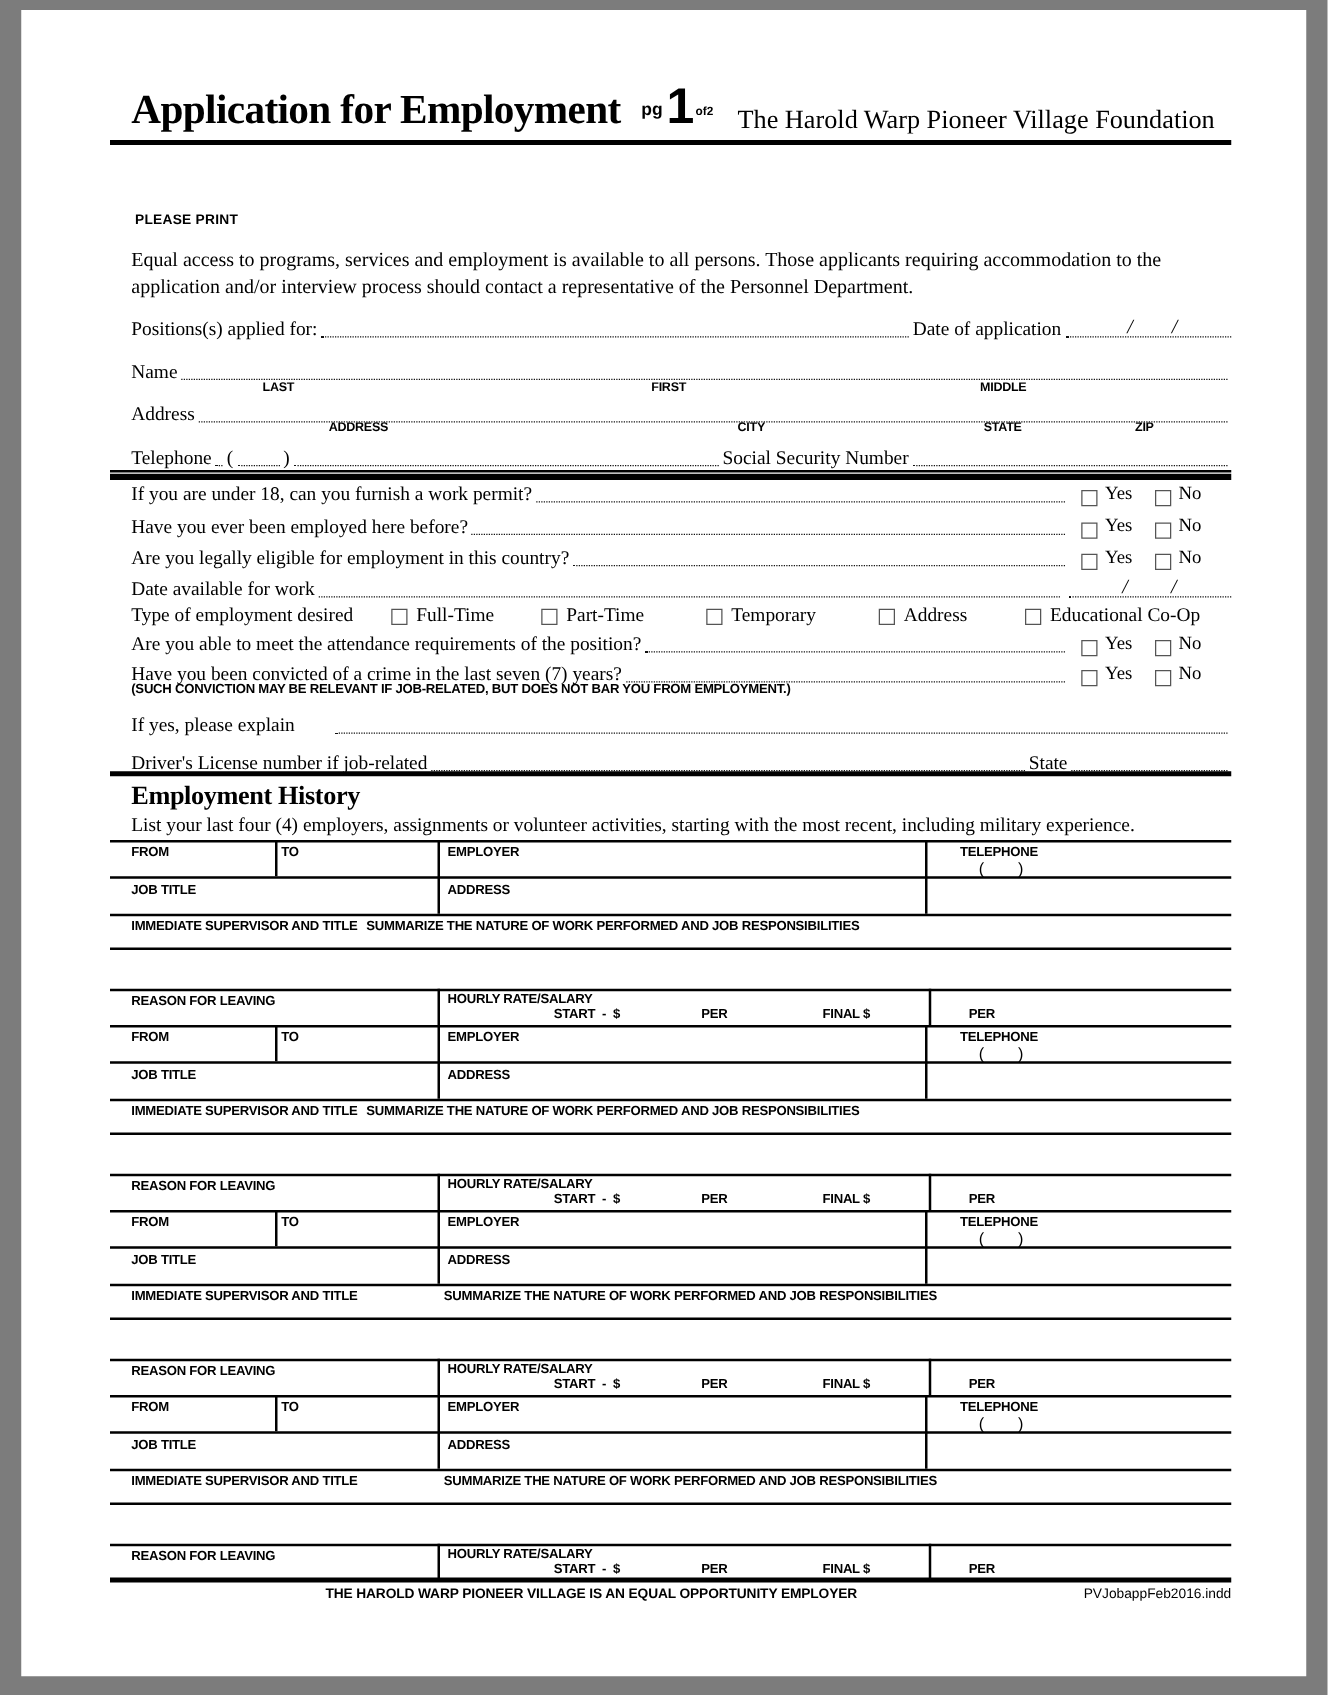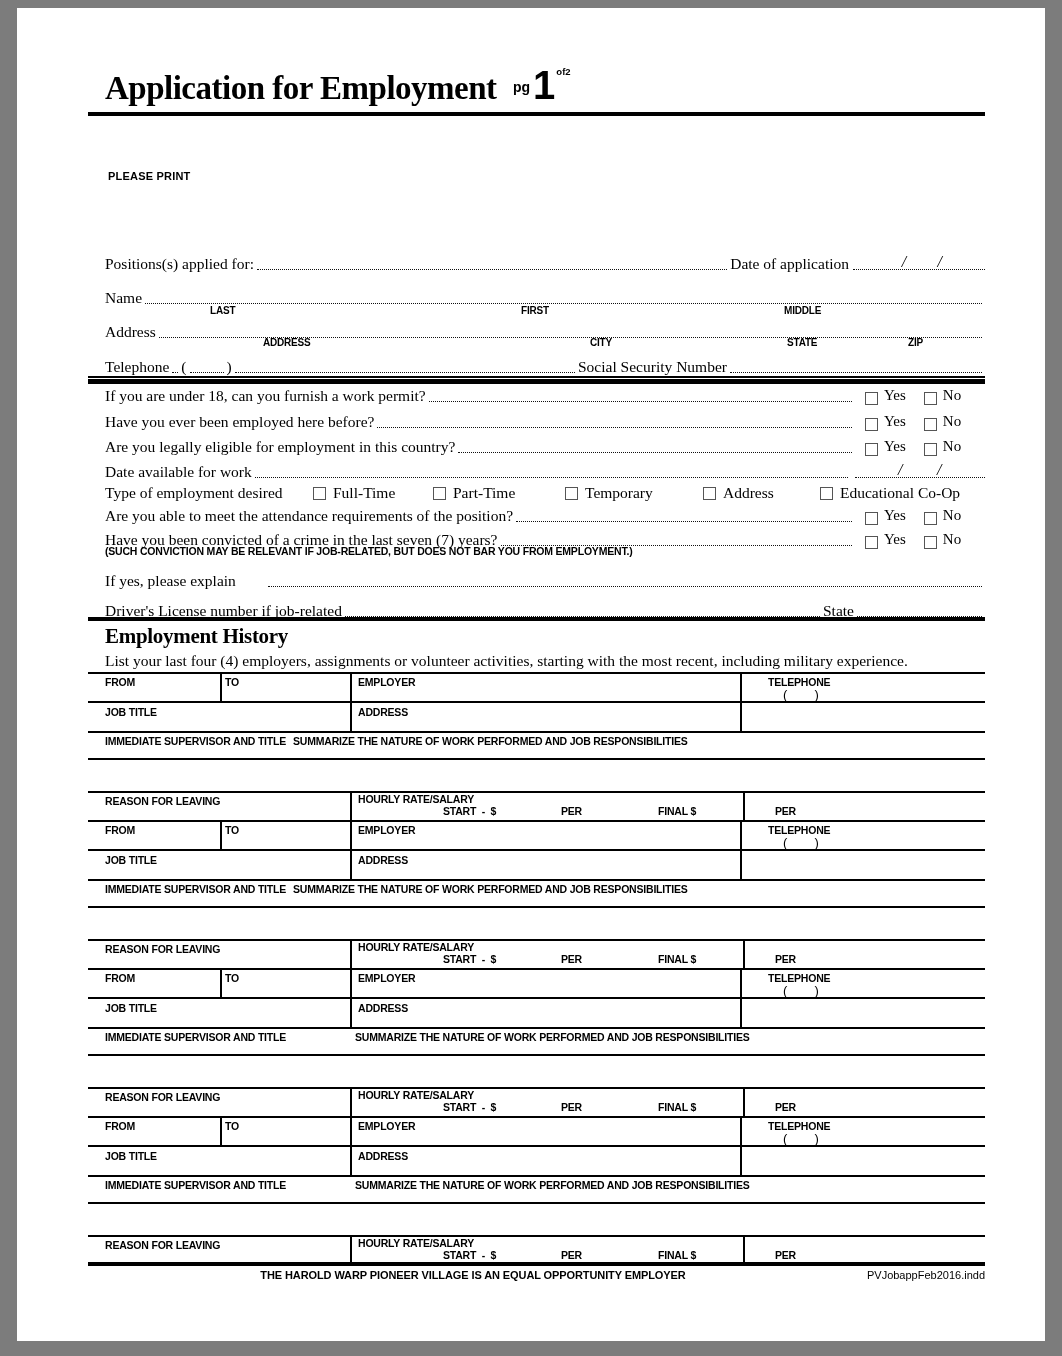--- a/index.html
+++ b/index.html
@@ -5,21 +5,21 @@
   html,body { margin:0; padding:0; }
   body { width:1062px; height:1356px; background:#7c7c7c; position:relative;
          font-family:"Liberation Serif",serif; color:#000; }
   .page { position:absolute; left:17px; top:8px; width:1028px; height:1333px; background:#ffffff; }
   .abs { position:absolute; }
   
   .title { left:88px; top:62px; font-size:33px; font-weight:bold; letter-spacing:-0.5px; }
   .pgwrap { left:496px; top:57px; display:flex; align-items:flex-start; }
   .pg-pre { font:bold 14px "Liberation Sans",sans-serif; margin-top:14px; }
   .pg-num { font:bold 40px "Liberation Sans",sans-serif; line-height:40px; margin:0 1px 0 3px; }
-  .pg-stack { display:flex; flex-direction:row; font:bold 9.5px "Liberation Sans",sans-serif; line-height:10px; margin-top:2px; }
+  .pg-stack { display:flex; flex-direction:row; font:bold 9.5px "Liberation Sans",sans-serif; line-height:10px; margin-top:20px; }
   .org { left:573px; top:75px; font-size:21px; }
   .rule-thick { position:absolute; left:71px; width:897px; background:#000; }
   
   .pp { left:91px; top:162px; font:bold 11px "Liberation Sans",sans-serif; letter-spacing:0.2px; }
   .para { left:88px; top:190px; width:882px; font-size:16px; line-height:21px; }
   .frow { position:absolute; left:88px; width:880px; display:flex; align-items:flex-end;
           font-size:15.5px; line-height:19px; white-space:nowrap; }
   .dots { border-bottom:1.6px dotted #111; flex:1 1 auto; margin:0 3px 3px 3px; height:0; align-self:flex-end; }
   .dseg { flex:0 0 auto; }
   .cb { display:inline-block; width:11px; height:11px; border:1.4px solid #555; background:#fff; flex:0 0 auto; }
@@ -51,23 +51,25 @@
 
   <div class="abs title">Application for Employment</div>
   <div class="abs pgwrap">
     <span class="pg-pre">pg</span>
     <span class="pg-num">1</span>
     <span class="pg-stack">
       <span>of</span>
       <span>2</span>
     </span>
   </div>
+  <div class="abs org">The Harold Warp Pioneer Village Foundation</div>
   <div class="rule-thick" style="top:104px;height:4px"></div>
 
   <div class="abs pp">PLEASE PRINT</div>
+  <div class="abs para">Equal access to programs, services and employment is available to all persons. Those applicants requiring accommodation to the application and/or interview process should contact a representative of the Personnel Department.</div>
 
   <div class="frow" style="top:246px">
     <span>Positions(s) applied for:</span>
     <span class="dots" style="flex:3.2"></span>
     <span>Date of application</span>
     <span class="datefill" style="flex:0 0 132px">
       <i class="sl" style="left:37%">/</i>
       <i class="sl" style="left:64%">/</i>
     </span>
   </div>

